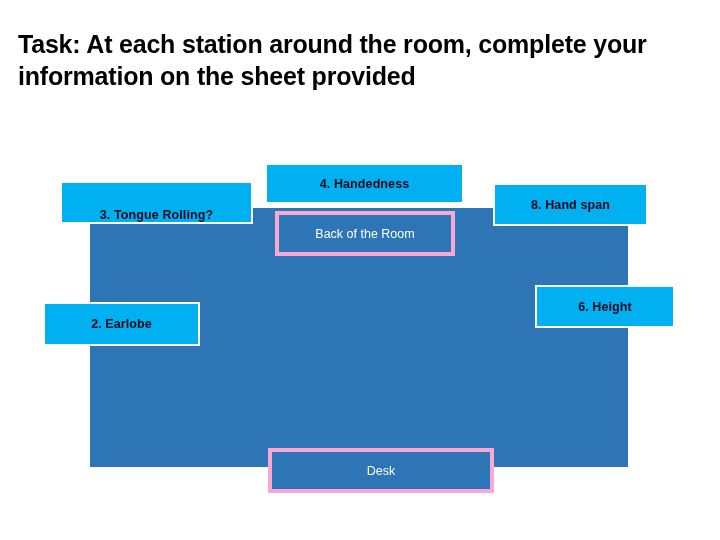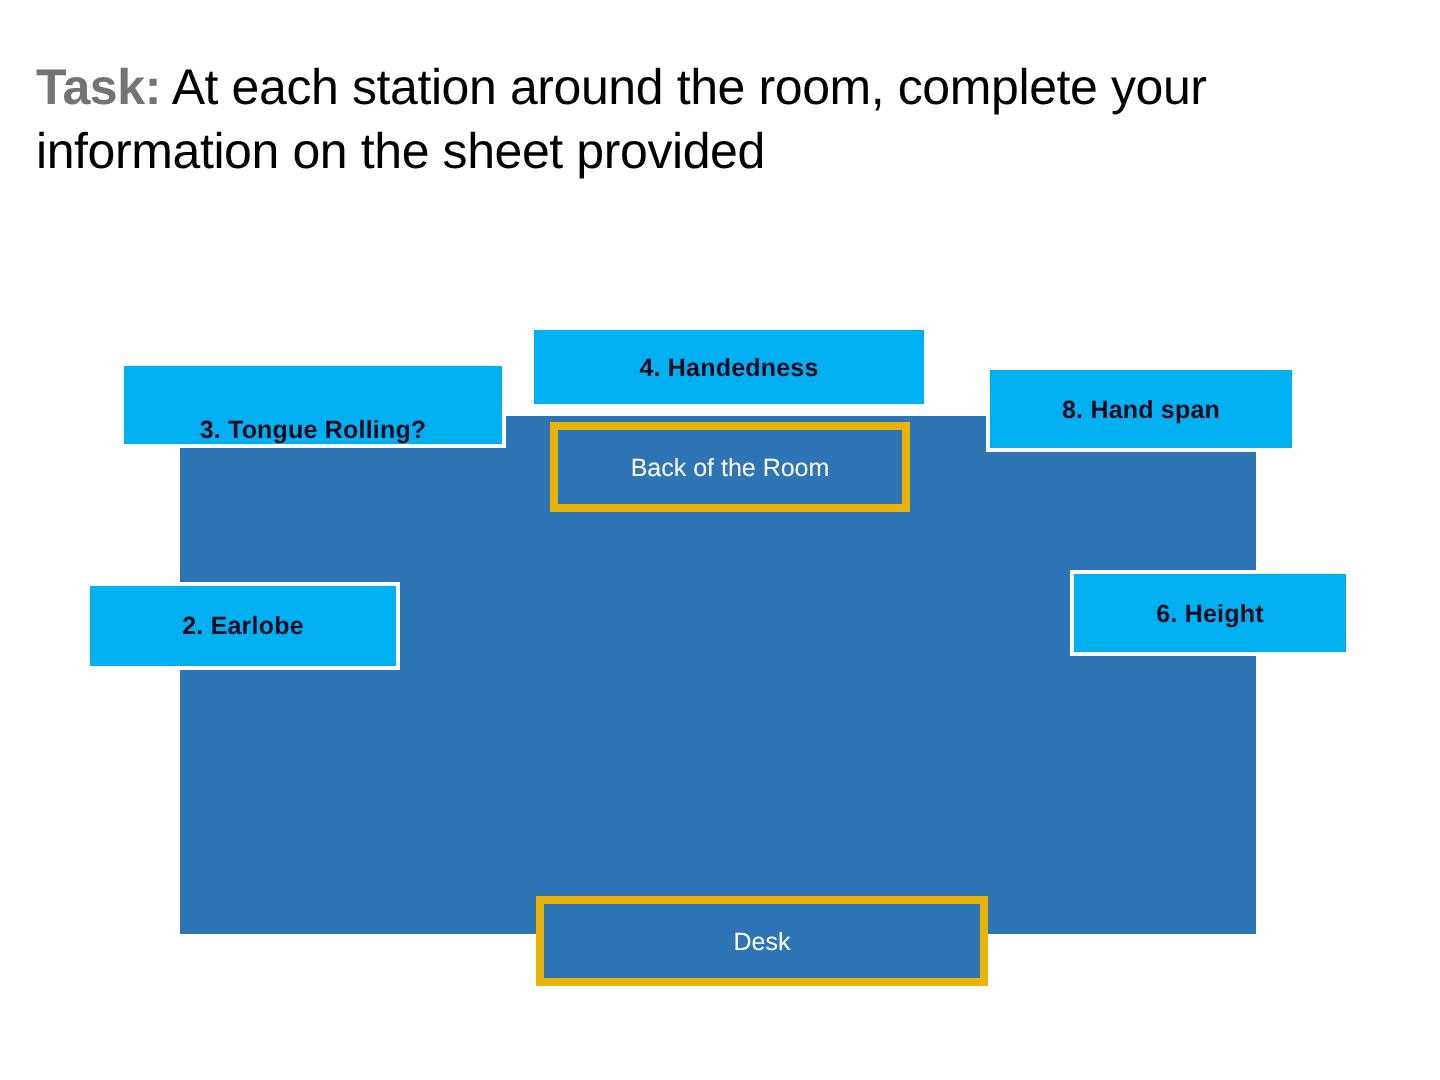--- a/index.html
+++ b/index.html
@@ -27,26 +27,26 @@
     left: 18px;
     top: 28px;
     width: 690px;
     font-size: 25px;
     line-height: 32px;
     color: #000000;
     letter-spacing: -0.2px;
     white-space: normal;
   }
   #heading .task-label {
-    color: #737373;
+    color: #000000;
     font-weight: bold;
   }
   #heading .task-body {
     color: #000000;
-    font-weight: normal;
+    font-weight: bold;
     margin-top: 47px;
   }
 
   
   #diagram {
     position: absolute;
     left: 0;
     top: 0;
     width: 720px;
     height: 540px;
@@ -80,29 +80,29 @@
     position: absolute;
     background: #2E75B6;
     color: #ffffff;
     font-size: 12.5px;
     font-weight: normal;
     display: flex;
     align-items: center;
     justify-content: center;
     text-align: center;
     box-sizing: border-box;
-    border: 4px solid #eab308;
+    border: 4px solid #f9a8d4;
   }
 
   
   #station-3 { left: 60px;  top: 181px; width: 193px; height: 43px; align-items: flex-end; }
   #station-4 { left: 265px; top: 163px; width: 199px; height: 41px; }
   #station-5 { left: 493px; top: 183px; width: 155px; height: 43px; }
   #station-6 { left: 535px; top: 285px; width: 140px; height: 43px; }
-  #station-2 { left: 43px;  top: 291px; width: 157px; height: 44px; }
+  #station-2 { left: 43px;  top: 302px; width: 157px; height: 44px; }
   #station-1 { left: 40px;  top: 392px; width: 152px; height: 44px; }
 
   #label-back { left: 275px; top: 211px; width: 180px; height: 45px; }
   #label-desk { left: 268px; top: 448px; width: 226px; height: 45px; }
 </style>
 </head>
 <body>
 
 <div id="slide">
 

